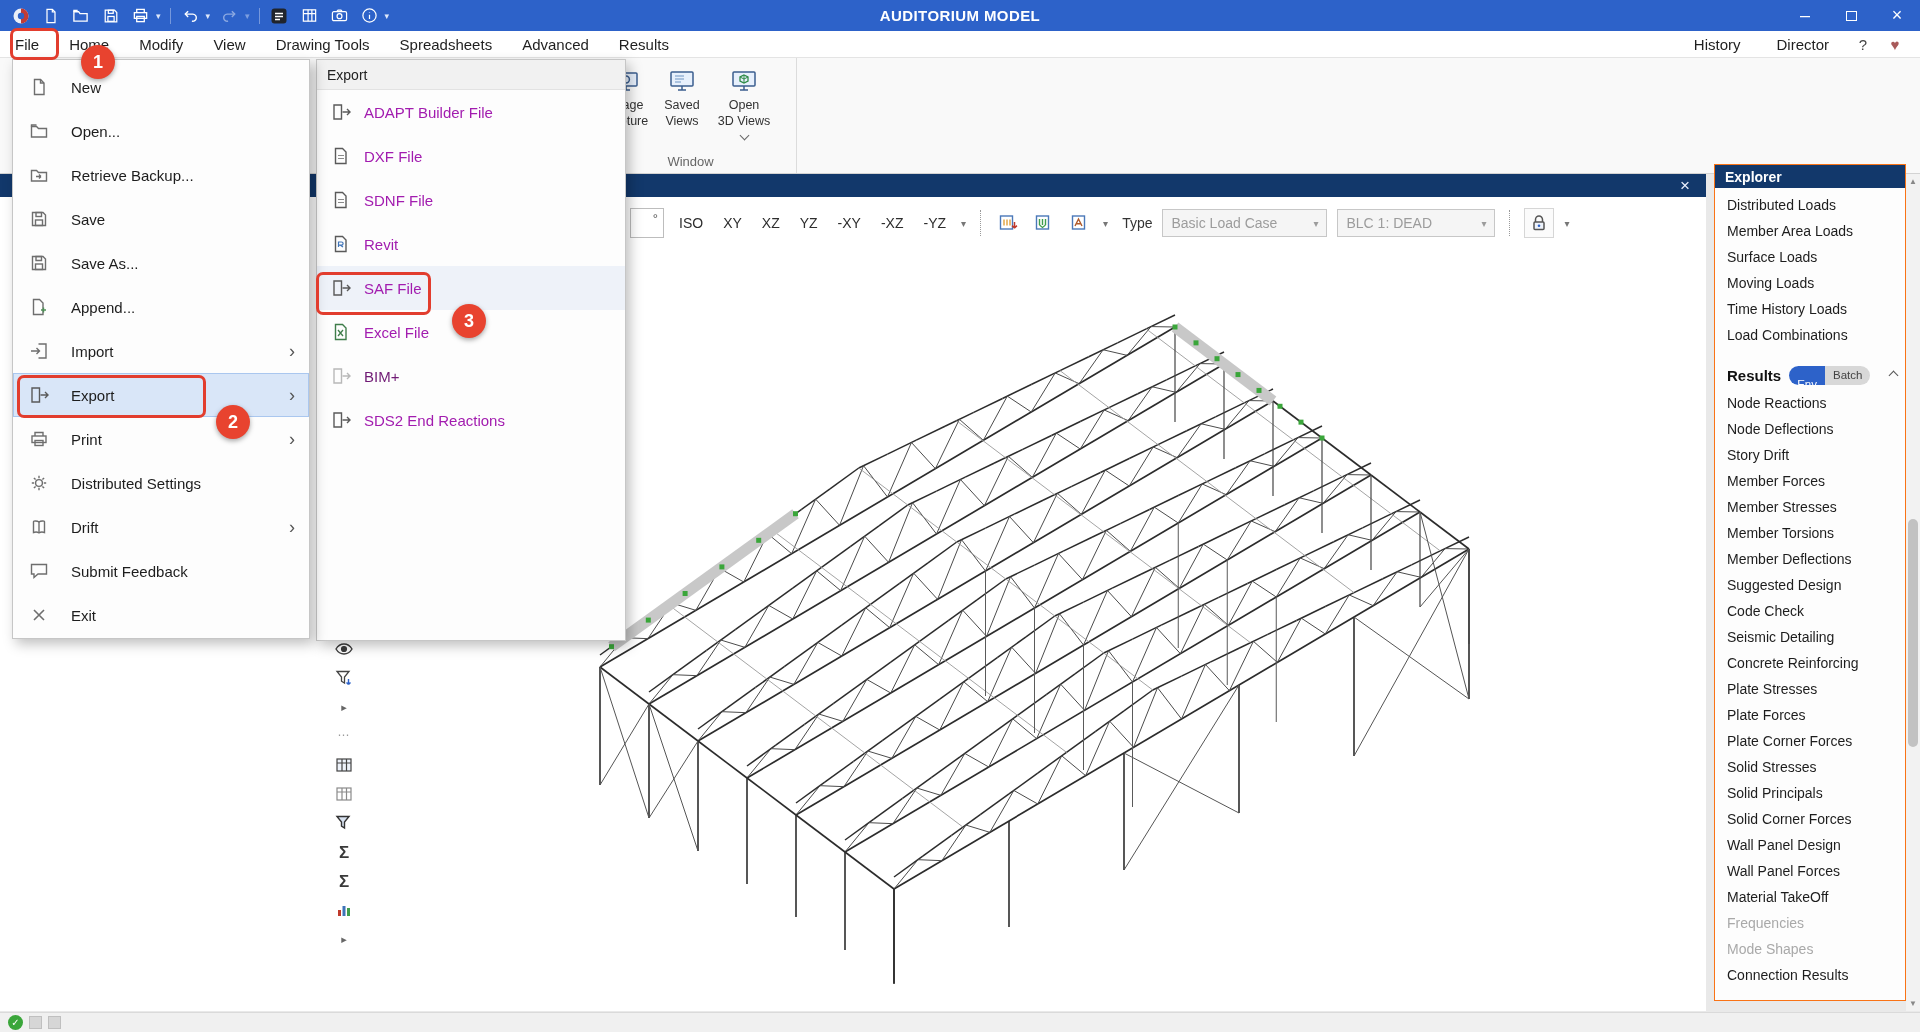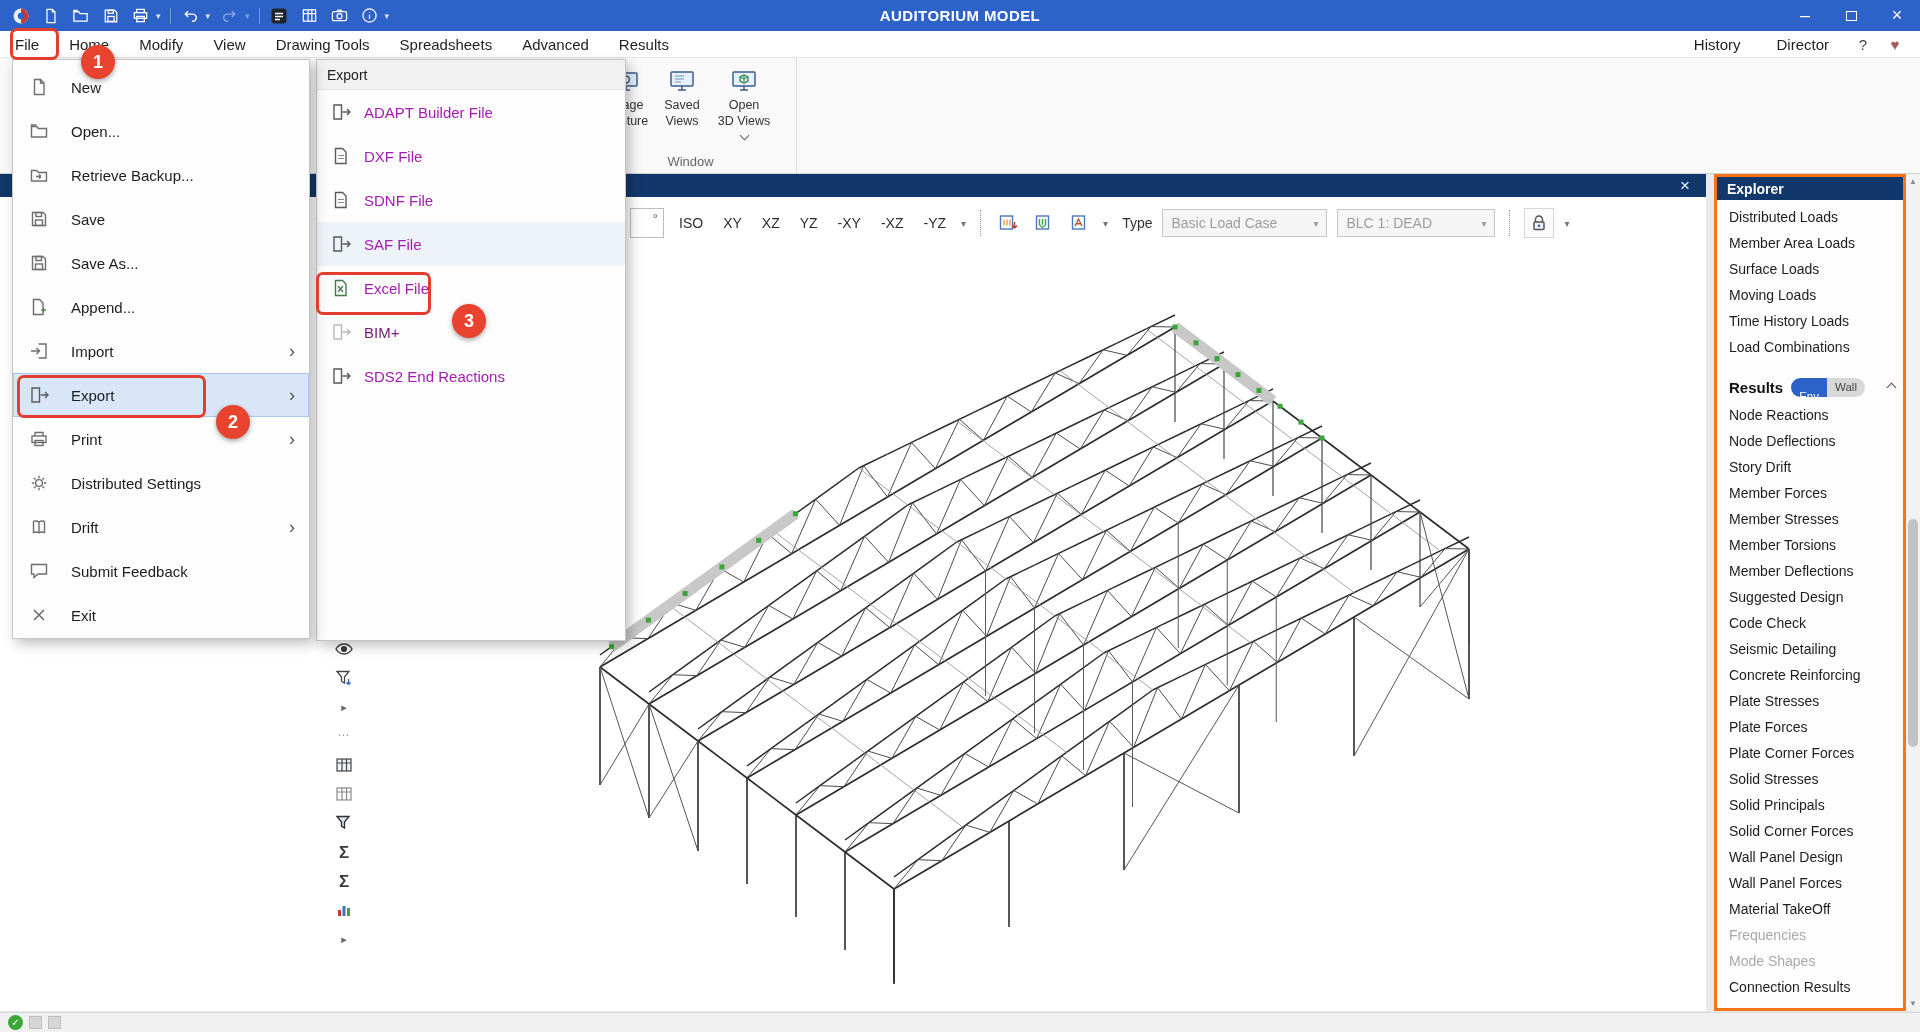--- a/index.html
+++ b/index.html
@@ -56,21 +56,21 @@
   .car-sm{font-size:10px;color:#777}
 
   
   .left-strip{position:absolute;left:326px;top:440px;width:36px;display:flex;flex-direction:column;align-items:center;gap:5px;z-index:7}
   .ls-btn{width:26px;height:24px;display:flex;align-items:center;justify-content:center;color:#444}
   .ls-sig{font-size:17px;font-weight:700;color:#3a3a3a;line-height:1}
   .ls-dots{color:#9a9a9a;font-size:12px;letter-spacing:1px;line-height:.6}
   .ls-arrow{color:#666;font-size:11px}
 
   
-  .explorer{position:absolute;left:1714px;top:174px;width:192px;height:837px;background:#fdfdfd;border:3px solid #f97316;z-index:6}
+  .explorer{position:absolute;left:1714px;top:164px;width:192px;height:837px;background:#fdfdfd;border:1px solid #f97316;z-index:6}
   .ex-header{height:23px;background:#12386b;color:#fff;display:flex;align-items:center;padding-left:10px;font-size:14px;font-weight:700}
   .ex-list{padding-top:4px}
   .ex-item{height:26px;display:flex;align-items:center;padding-left:12px;font-size:14px;color:#1d1d1d;white-space:nowrap}
   .ex-item.dis{color:#a9a9a9}
   .ex-results-hd{height:30px;margin-top:12px;display:flex;align-items:center;padding:0 8px 0 12px;gap:6px}
   .ex-results-title{font-size:15px;font-weight:700;color:#111;flex:0 0 auto}
   .pill{display:flex;margin-left:2px;border-radius:10px;overflow:hidden;font-size:11.5px;height:19px}
   .pill .env{background:#2d62c9;color:#fff;display:flex;align-items:center;padding:18px 8px}
   .pill .batch{background:#d8d8d8;color:#444;display:flex;align-items:center;padding:0 8px}
   .chev-up{width:7px;height:7px;border-right:1.6px solid #555;border-bottom:1.6px solid #555;transform:rotate(-135deg);margin-left:auto}
@@ -787,21 +787,21 @@
       <div class="ex-item">Member Area Loads</div>
       <div class="ex-item">Surface Loads</div>
       <div class="ex-item">Moving Loads</div>
       <div class="ex-item">Time History Loads</div>
       <div class="ex-item">Load Combinations</div>
 
       <div class="ex-results-hd">
         <span class="ex-results-title">Results</span>
         <span class="pill">
           <span class="env">Env</span>
-          <span class="batch">Wall</span>
+          <span class="batch">Batch</span>
         </span>
         <span class="chev-up"></span>
       </div>
 
       <div class="ex-item">Node Reactions</div>
       <div class="ex-item">Node Deflections</div>
       <div class="ex-item">Story Drift</div>
       <div class="ex-item">Member Forces</div>
       <div class="ex-item">Member Stresses</div>
       <div class="ex-item">Member Torsions</div>
@@ -986,20 +986,29 @@
     </div>
     <div class="sm-item">
       <span class="micon">
           <svg width="20" height="20" viewBox="0 0 20 20" fill="none" stroke="#5a5a5a" stroke-width="1.4">
             <path d="M4.5 2.5h7l3.5 3.5v11.5H4.5z"></path>
             <path d="M7 12.5h6M7 9.5h6" stroke="#8a8a8a" stroke-width="1.1"></path>
           </svg>
         </span>
       <span>SDNF File</span>
     </div>
+    <div class="sm-item">
+      <span class="micon">
+          <svg width="20" height="20" viewBox="0 0 20 20" fill="none" stroke="#5a5a5a" stroke-width="1.4">
+            <path d="M4.5 2.5h7l3.5 3.5v11.5H4.5z"></path>
+            <path d="M7.5 13V8h3a1.6 1.6 0 0 1 0 3.2h-3m2 0l2.5 1.8" stroke="#3f74b8" stroke-width="1.2"></path>
+          </svg>
+        </span>
+      <span>Revit</span>
+    </div>
     <div class="sm-item hov">
       <span class="micon">
           <svg width="20" height="20" viewBox="0 0 20 20" fill="none" stroke="#5a5a5a" stroke-width="1.4">
             <path d="M3 3h7.5v14H3z"></path>
             <path d="M11.5 10H19m-3-3l3 3-3 3"></path>
           </svg>
         </span>
       <span>SAF File</span>
     </div>
     <div class="sm-item">

